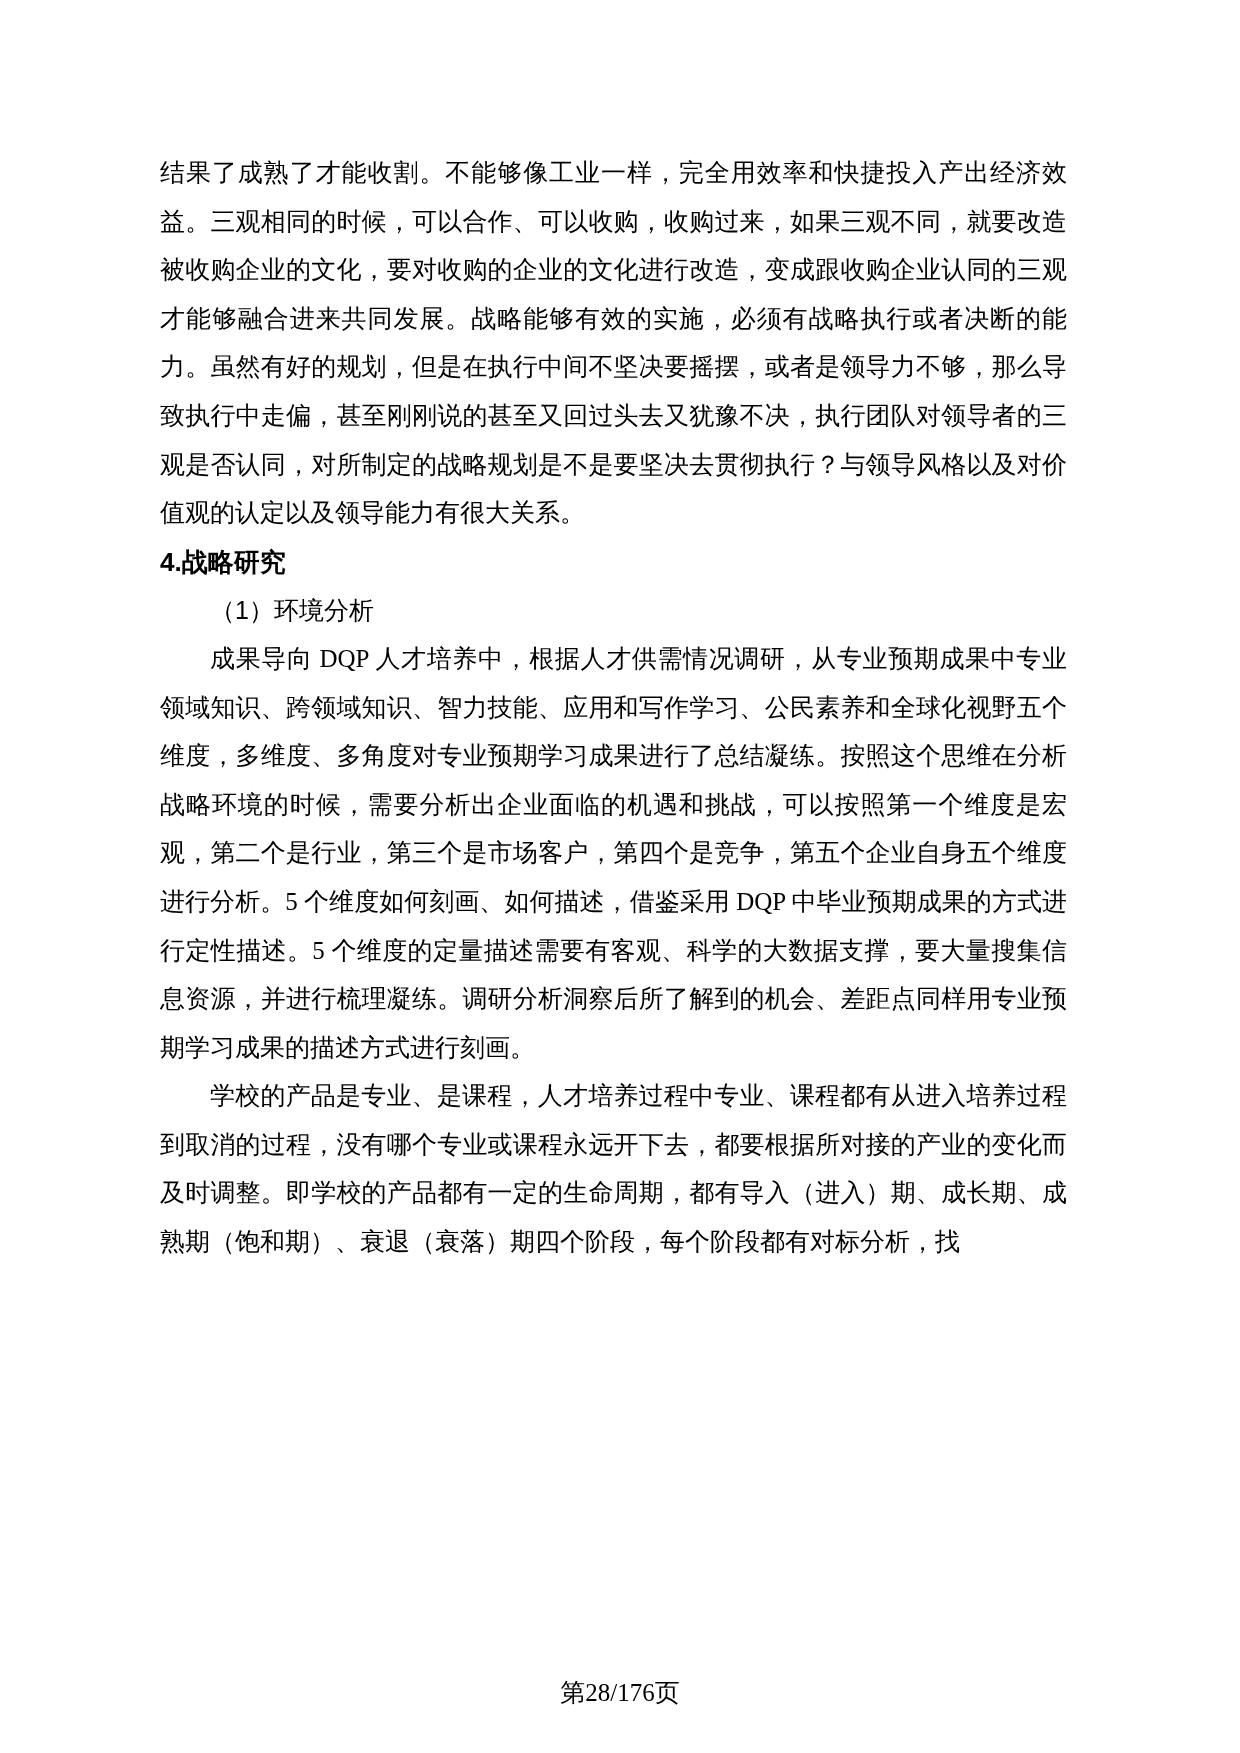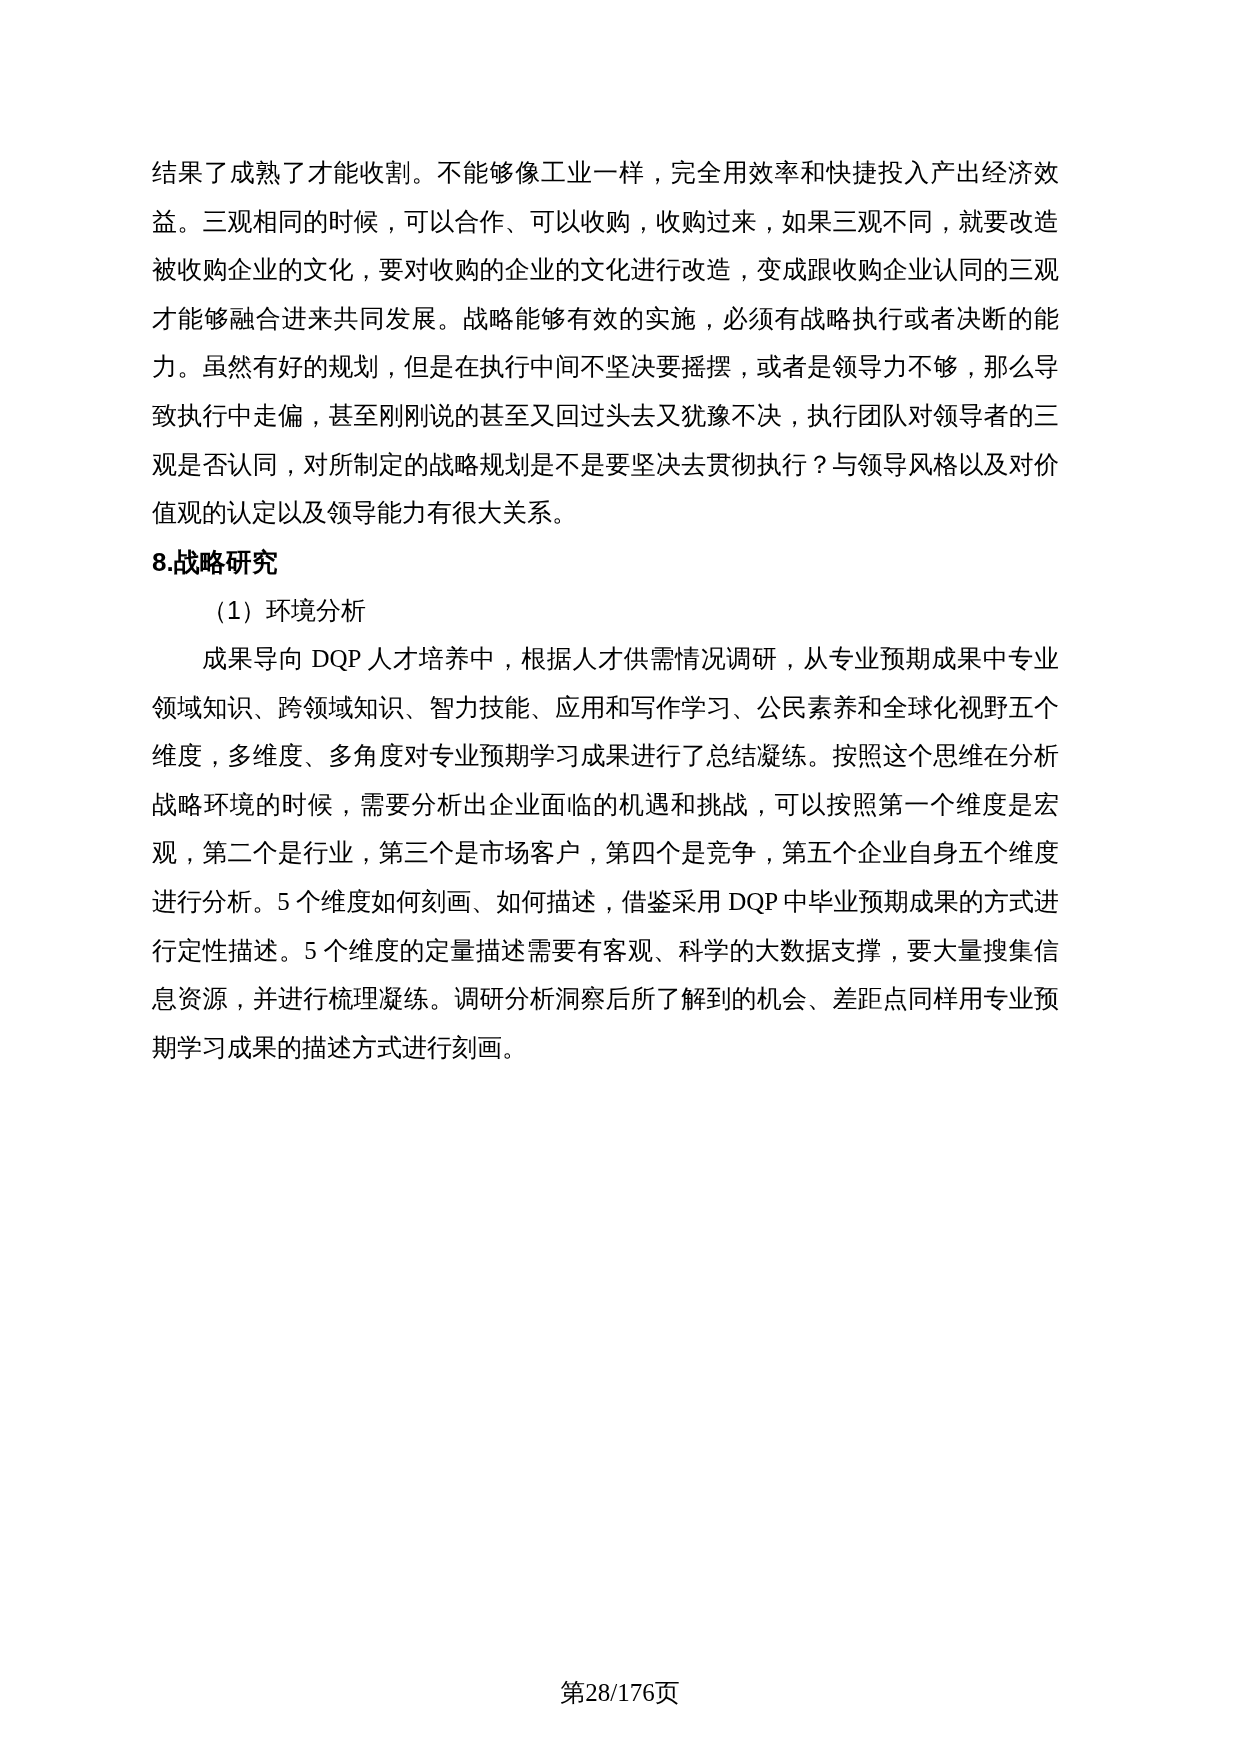--- a/index.html
+++ b/index.html
@@ -15,21 +15,21 @@
     font-family: "Liberation Serif", "DejaVu Serif", serif;
     overflow: hidden;
   }
   .page {
     position: absolute;
     inset: 0;
     background: #ffffff;
   }
   .content {
     position: absolute;
-    left: 152px;
+    left: 160px;
     top: 149px;
     width: 907px;
     text-align: justify;
     text-align-last: left;
   }
   .para {
     font-size: 25px;
     line-height: 48.6px;
     margin: 0;
     word-break: break-all;
@@ -61,18 +61,19 @@
     font-size: 25px;
     line-height: 30px;
   }
 </style>
 </head>
 <body>
 
 <div class="page">
   <div class="content">
     <p class="para">结果了成熟了才能收割。不能够像工业一样，完全用效率和快捷投入产出经济效益。三观相同的时候，可以合作、可以收购，收购过来，如果三观不同，就要改造被收购企业的文化，要对收购的企业的文化进行改造，变成跟收购企业认同的三观才能够融合进来共同发展。战略能够有效的实施，必须有战略执行或者决断的能力。虽然有好的规划，但是在执行中间不坚决要摇摆，或者是领导力不够，那么导致执行中走偏，甚至刚刚说的甚至又回过头去又犹豫不决，执行团队对领导者的三观是否认同，对所制定的战略规划是不是要坚决去贯彻执行？与领导风格以及对价值观的认定以及领导能力有很大关系。</p>
-    <h2 class="heading-l1">8.战略研究</h2>
+    <h2 class="heading-l1">4.战略研究</h2>
     <h3 class="heading-l2">（1）环境分析</h3>
     <p class="para indent">成果导向 DQP 人才培养中，根据人才供需情况调研，从专业预期成果中专业领域知识、跨领域知识、智力技能、应用和写作学习、公民素养和全球化视野五个维度，多维度、多角度对专业预期学习成果进行了总结凝练。按照这个思维在分析战略环境的时候，需要分析出企业面临的机遇和挑战，可以按照第一个维度是宏观，第二个是行业，第三个是市场客户，第四个是竞争，第五个企业自身五个维度进行分析。5 个维度如何刻画、如何描述，借鉴采用 DQP 中毕业预期成果的方式进行定性描述。5 个维度的定量描述需要有客观、科学的大数据支撑，要大量搜集信息资源，并进行梳理凝练。调研分析洞察后所了解到的机会、差距点同样用专业预期学习成果的描述方式进行刻画。</p>
+    <p class="para indent">学校的产品是专业、是课程，人才培养过程中专业、课程都有从进入培养过程到取消的过程，没有哪个专业或课程永远开下去，都要根据所对接的产业的变化而及时调整。即学校的产品都有一定的生命周期，都有导入（进入）期、成长期、成熟期（饱和期）、衰退（衰落）期四个阶段，每个阶段都有对标分析，找</p>
   </div>
   <div class="footer">第28/176页</div>
 </div>
 
 </body></html>

